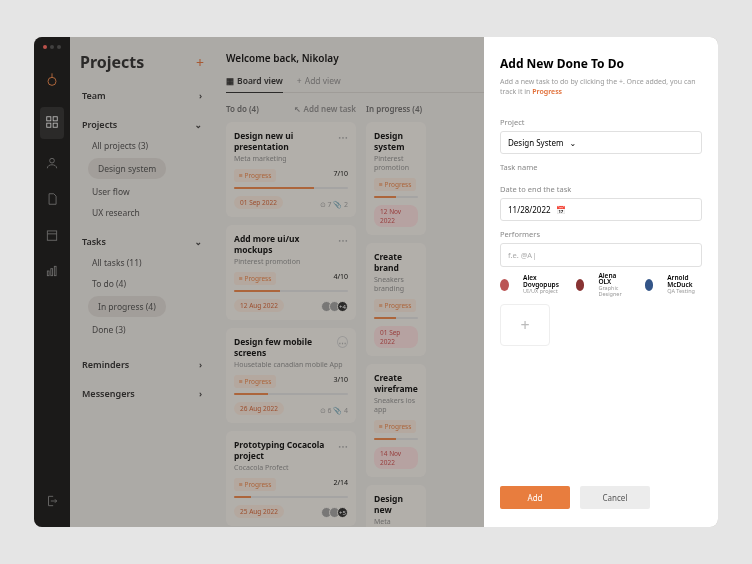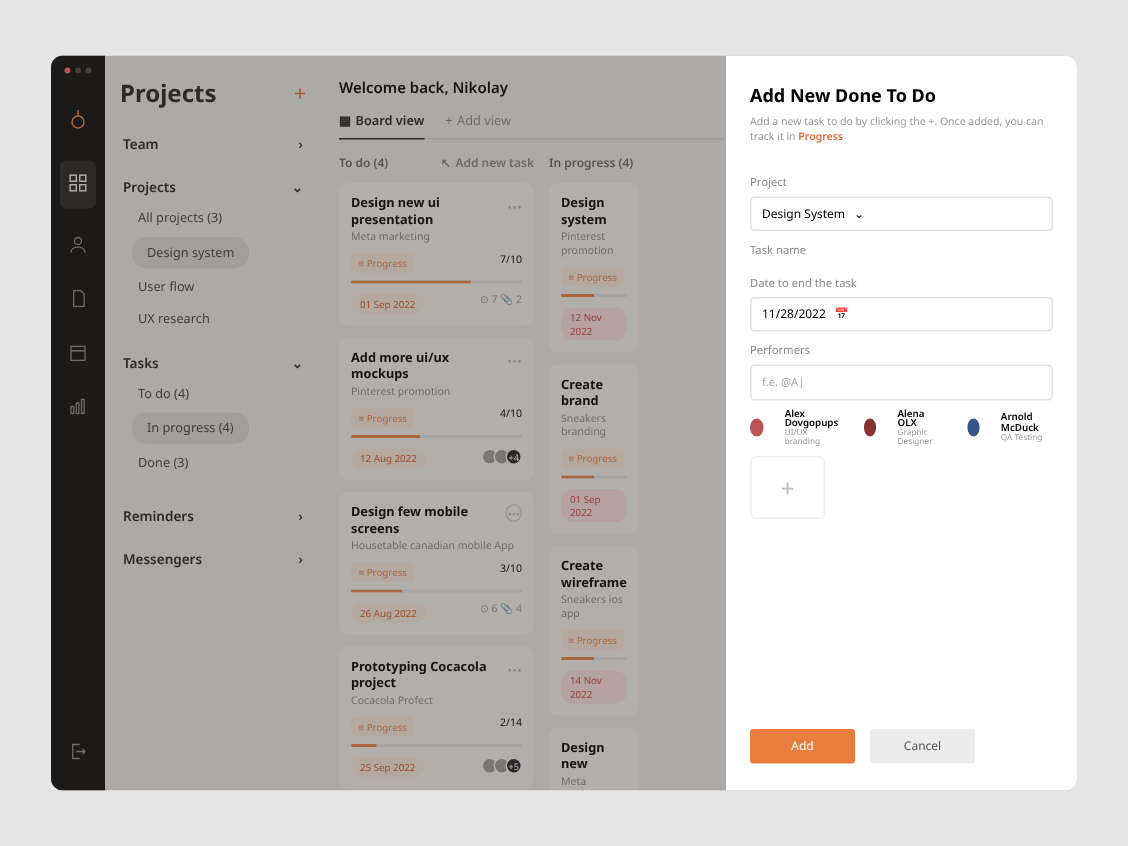--- a/index.html
+++ b/index.html
@@ -33,21 +33,21 @@
 .addtask{color:#888;font-size:8px;display:flex;align-items:center;gap:3px}
 .card{background:#f2efe9;border-radius:6px;padding:8px;margin-bottom:8px}
 .card-title{font-size:8.5px;font-weight:700;display:flex;justify-content:space-between;align-items:flex-start}
 .card-sub{font-size:7px;color:#888;margin-top:2px}
 .dots{color:#aaa;font-size:10px;cursor:pointer}
 .dots.circle{border:1px solid #ccc;border-radius:50%;width:12px;height:12px;display:inline-flex;align-items:center;justify-content:center;font-size:8px}
 .badge-row{display:flex;justify-content:space-between;align-items:flex-start;margin-top:6px;font-size:7px}
 .prog{color:#e87d3e;background:#f4e3d7;padding:2px 5px;border-radius:3px;font-size:6.5px}
 .pbar{height:2px;background:#ddd;border-radius:2px;margin-top:5px;overflow:hidden}
 .pbar span{display:block;height:100%;background:#e87d3e}
-.card-foot{display:flex;justify-content:space-between;align-items:flex-start;margin-top:7px;font-size:7px}
+.card-foot{display:flex;justify-content:space-between;align-items:flex-end;margin-top:7px;font-size:7px}
 .date-chip{background:#f4e3d7;color:#d05a2a;padding:2px 6px;border-radius:8px;font-size:6.5px}
 .date-chip.red{background:#f7dada;color:#c94444}
 .attach{color:#999;display:flex;gap:4px}
 .avatars{display:flex}
 .avatars span{width:11px;height:11px;border-radius:50%;background:#999;border:1px solid #f2efe9;margin-left:-3px;font-size:6px;display:flex;align-items:center;justify-content:center;color:#fff}
 .avatars span.more{background:#222}
 .overlay{position:absolute;inset:0;background:rgba(60,58,55,0.35)}
 .modal{position:absolute;right:0;top:0;bottom:0;width:234px;background:#fff;padding:18px 16px;display:flex;flex-direction:column}
 .modal h2{font-size:12px;font-weight:700;margin-bottom:5px}
 .modal .hint{font-size:7px;color:#999;margin-bottom:12px;line-height:1.4}
@@ -131,20 +131,21 @@
       <div class="nav-item">All projects (3)</div>
       <div class="nav-item pill">Design system</div>
       <div class="nav-item">User flow</div>
       <div class="nav-item">UX research</div>
     </div>
     <div class="nav-section">
       <div class="nav-head">
           <span>Tasks</span>
           <span class="chev">⌄</span>
         </div>
+      <div class="nav-item">All tasks (11)</div>
       <div class="nav-item">To do (4)</div>
       <div class="nav-item pill">In progress (4)</div>
       <div class="nav-item">Done (3)</div>
     </div>
     <div class="nav-section" style="margin-top:14px">
       <div class="nav-head">
           <span>Reminders</span>
           <span class="chev">›</span>
         </div>
     </div>
@@ -243,21 +244,21 @@
               </div>
     <div class="card-sub">Cocacola Profect</div>
     <div class="badge-row">
                 <span class="prog">≡ Progress</span>
                 <span>2/14</span>
               </div>
     <div class="pbar">
                 <span style="width:15%"></span>
               </div>
     <div class="card-foot">
-                <span class="date-chip">25 Sep 2022</span>
+                <span class="date-chip">25 Aug 2022</span>
                 <span class="avatars">
                   <span></span>
                   <span></span>
                   <span class="more">+5</span>
                 </span>
               </div>
   </div>
           </div>
       </div>
       <div class="col" style="width:60px">
@@ -342,21 +343,21 @@
         <span>📅</span>
       </div>
 
     <div class="field-label">Performers</div>
     <div class="input">f.e. @A|</div>
     <div class="perf-row" id="perf-row">
         <div class="perf">
           <span class="av "></span>
           <span class="txt">
             <div class="n">Alex Dovgopups</div>
-            <div class="r">UI/UX branding</div>
+            <div class="r">UI/UX project</div>
           </span>
         </div>
         <div class="perf">
           <span class="av b"></span>
           <span class="txt">
             <div class="n">Alena OLX</div>
             <div class="r">Graphic Designer</div>
           </span>
         </div>
         <div class="perf">

